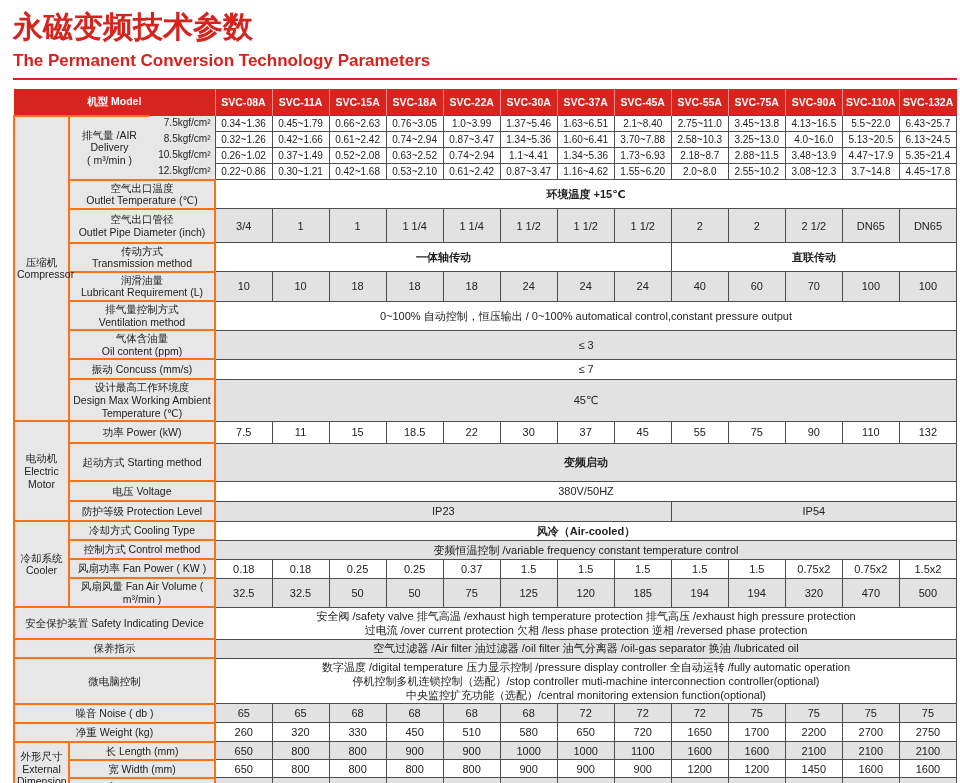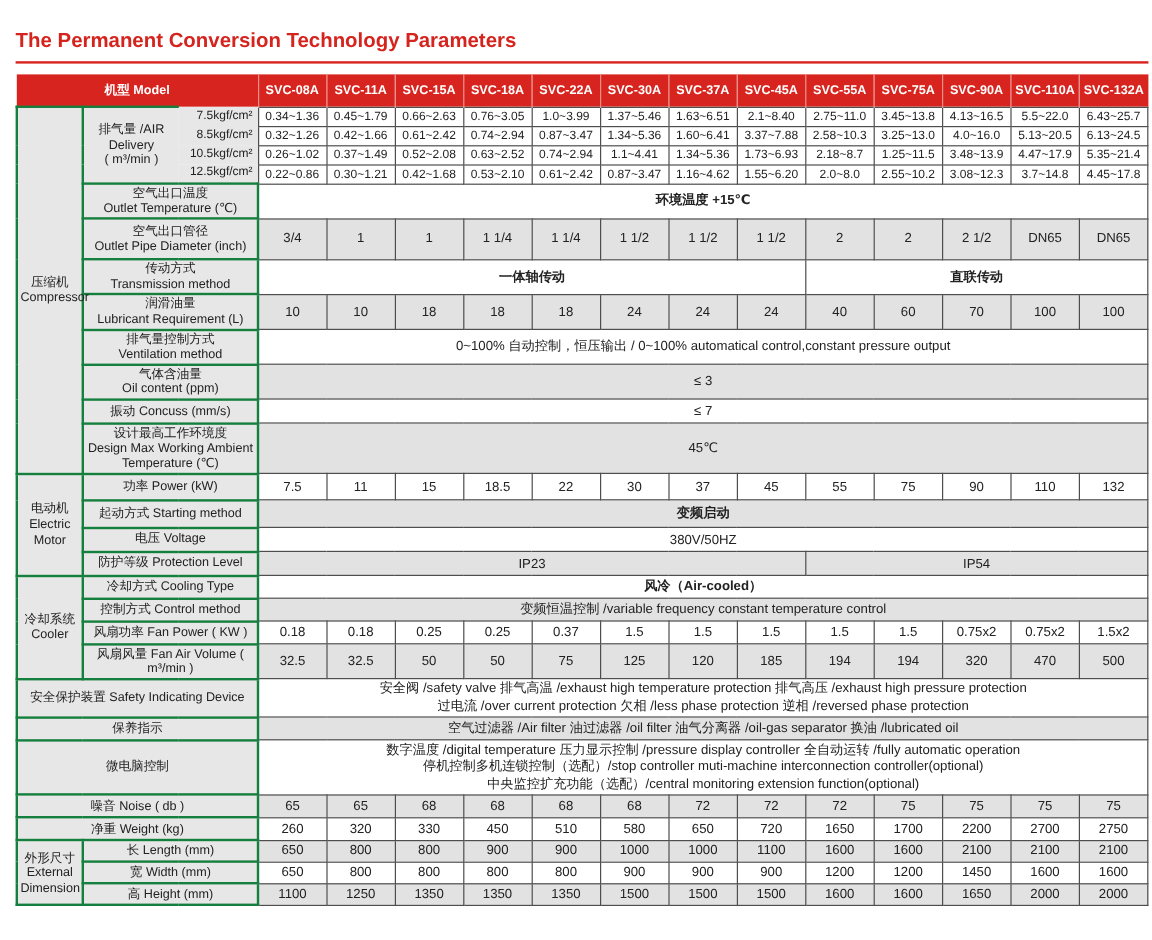--- a/index.html
+++ b/index.html
@@ -1,64 +1,65 @@
 <!DOCTYPE html>
 <html><head>
 <meta charset="utf-8">
 <style>
   html,body{margin:0;padding:0;background:#fff;}
   body{width:960px;height:783px;overflow:hidden;
        font-family:"Liberation Sans","DejaVu Sans",sans-serif;color:#222;}
   .page{padding:6px 0 0 13px;}
   .title{color:#d5231d;font-size:30px;font-weight:700;margin:4px 0 0 0;line-height:1.15;}
-  .subtitle{color:#d5231d;font-size:17px;font-weight:700;margin-top:18px;}
+  .subtitle{color:#d5231d;font-size:17px;font-weight:700;margin-top:6px;}
   .rule{height:2px;background:#d8241e;width:944px;margin:7px 0 9px 0;}
 
   table.params{width:944px;border-collapse:collapse;table-layout:fixed;}
   th{background:#d8241e;color:#fff;font-size:10.5px;font-weight:700;
      border-left:1px solid #ee8e8a;padding:0;height:26px;}
   th:first-child{border-left:none;}
   td{padding:1px 2px;vertical-align:middle;}
 
-  td.grp,td.lbl,td.sub{background:#e7e7e7;border:2px solid #15803d;
+  td.grp,td.lbl,td.sub{background:#e7e7e7;border:2px solid #f97316;
      font-size:10.5px;line-height:1.2;text-align:center;white-space:pre-line;}
   td.lbl.air{border-right:none;}
   td.sub{border:none;background:#e7e7e7;text-align:right;padding-right:4px;font-size:10px;line-height:1.05;}
 
   td.val{border:1px solid #4e4e4e;background:#fff;text-align:center;
      font-size:11px;line-height:1.3;white-space:pre-line;}
   tr.shade td.val{background:#e2e2e2;}
   tr[data-row^="air"] td.val{font-size:10px;}
   td.val.zh{font-weight:700;}
 
   tr[data-row^="air"]{height:15px;}
   tr[data-row="outlet-temp"]{height:29px;}
   tr[data-row="pipe-diameter"]{height:34px;}
   tr[data-row="transmission"]{height:28px;}
   tr[data-row="lubricant"]{height:29px;}
   tr[data-row="ventilation"]{height:28px;margin-top:16px;}
   tr[data-row="oil-content"]{height:29px;}
   tr[data-row="concuss"]{height:20px;}
   tr[data-row="design-max-temp"]{height:40px;}
   tr[data-row="power"]{height:22px;}
-  tr[data-row="starting"]{height:23px;margin-top:22px;}
+  tr[data-row="starting"]{height:38px;margin-top:22px;}
   tr[data-row="voltage"]{height:20px;}
   tr[data-row="protection"]{height:20px;margin-top:28px;}
   tr[data-row="cooling-type"],tr[data-row="control-method"],
   tr[data-row="fan-power"],tr[data-row="fan-volume"]{height:19px;}
   tr[data-row="safety"]{height:30px;}
   tr[data-row="maintenance"]{height:19px;}
   tr[data-row="microcomputer"]{height:45px;}
   tr[data-row="noise"],tr[data-row="weight"]{height:19px;}
   tr[data-row="length"],tr[data-row="width"],tr[data-row="height"]{height:18px;}
 </style>
 </head>
 <body>
 
 <div class="page">
+  <div class="title">永磁变频技术参数</div>
   <div class="subtitle">The Permanent Conversion Technology Parameters</div>
   <div class="rule"></div>
 
   <table class="params">
     <colgroup>
       <col style="width:55px">
         <col style="width:80px">
         <col style="width:66px">
       <col span="13">
     </colgroup>
@@ -104,39 +105,39 @@
         </tr>
         <tr data-row="air-8-5">
           <td class="sub">8.5kgf/cm²</td>
           <td class="val">0.32~1.26</td>
           <td class="val">0.42~1.66</td>
           <td class="val">0.61~2.42</td>
           <td class="val">0.74~2.94</td>
           <td class="val">0.87~3.47</td>
           <td class="val">1.34~5.36</td>
           <td class="val">1.60~6.41</td>
-          <td class="val">3.37~7.88</td>
+          <td class="val">3.70~7.88</td>
           <td class="val">2.58~10.3</td>
           <td class="val">3.25~13.0</td>
           <td class="val">4.0~16.0</td>
           <td class="val">5.13~20.5</td>
           <td class="val">6.13~24.5</td>
         </tr>
         <tr data-row="air-10-5">
           <td class="sub">10.5kgf/cm²</td>
           <td class="val">0.26~1.02</td>
           <td class="val">0.37~1.49</td>
           <td class="val">0.52~2.08</td>
           <td class="val">0.63~2.52</td>
           <td class="val">0.74~2.94</td>
           <td class="val">1.1~4.41</td>
           <td class="val">1.34~5.36</td>
           <td class="val">1.73~6.93</td>
           <td class="val">2.18~8.7</td>
-          <td class="val">1.25~11.5</td>
+          <td class="val">2.88~11.5</td>
           <td class="val">3.48~13.9</td>
           <td class="val">4.47~17.9</td>
           <td class="val">5.35~21.4</td>
         </tr>
         <tr data-row="air-12-5">
           <td class="sub">12.5kgf/cm²</td>
           <td class="val">0.22~0.86</td>
           <td class="val">0.30~1.21</td>
           <td class="val">0.42~1.68</td>
           <td class="val">0.53~2.10</td>

